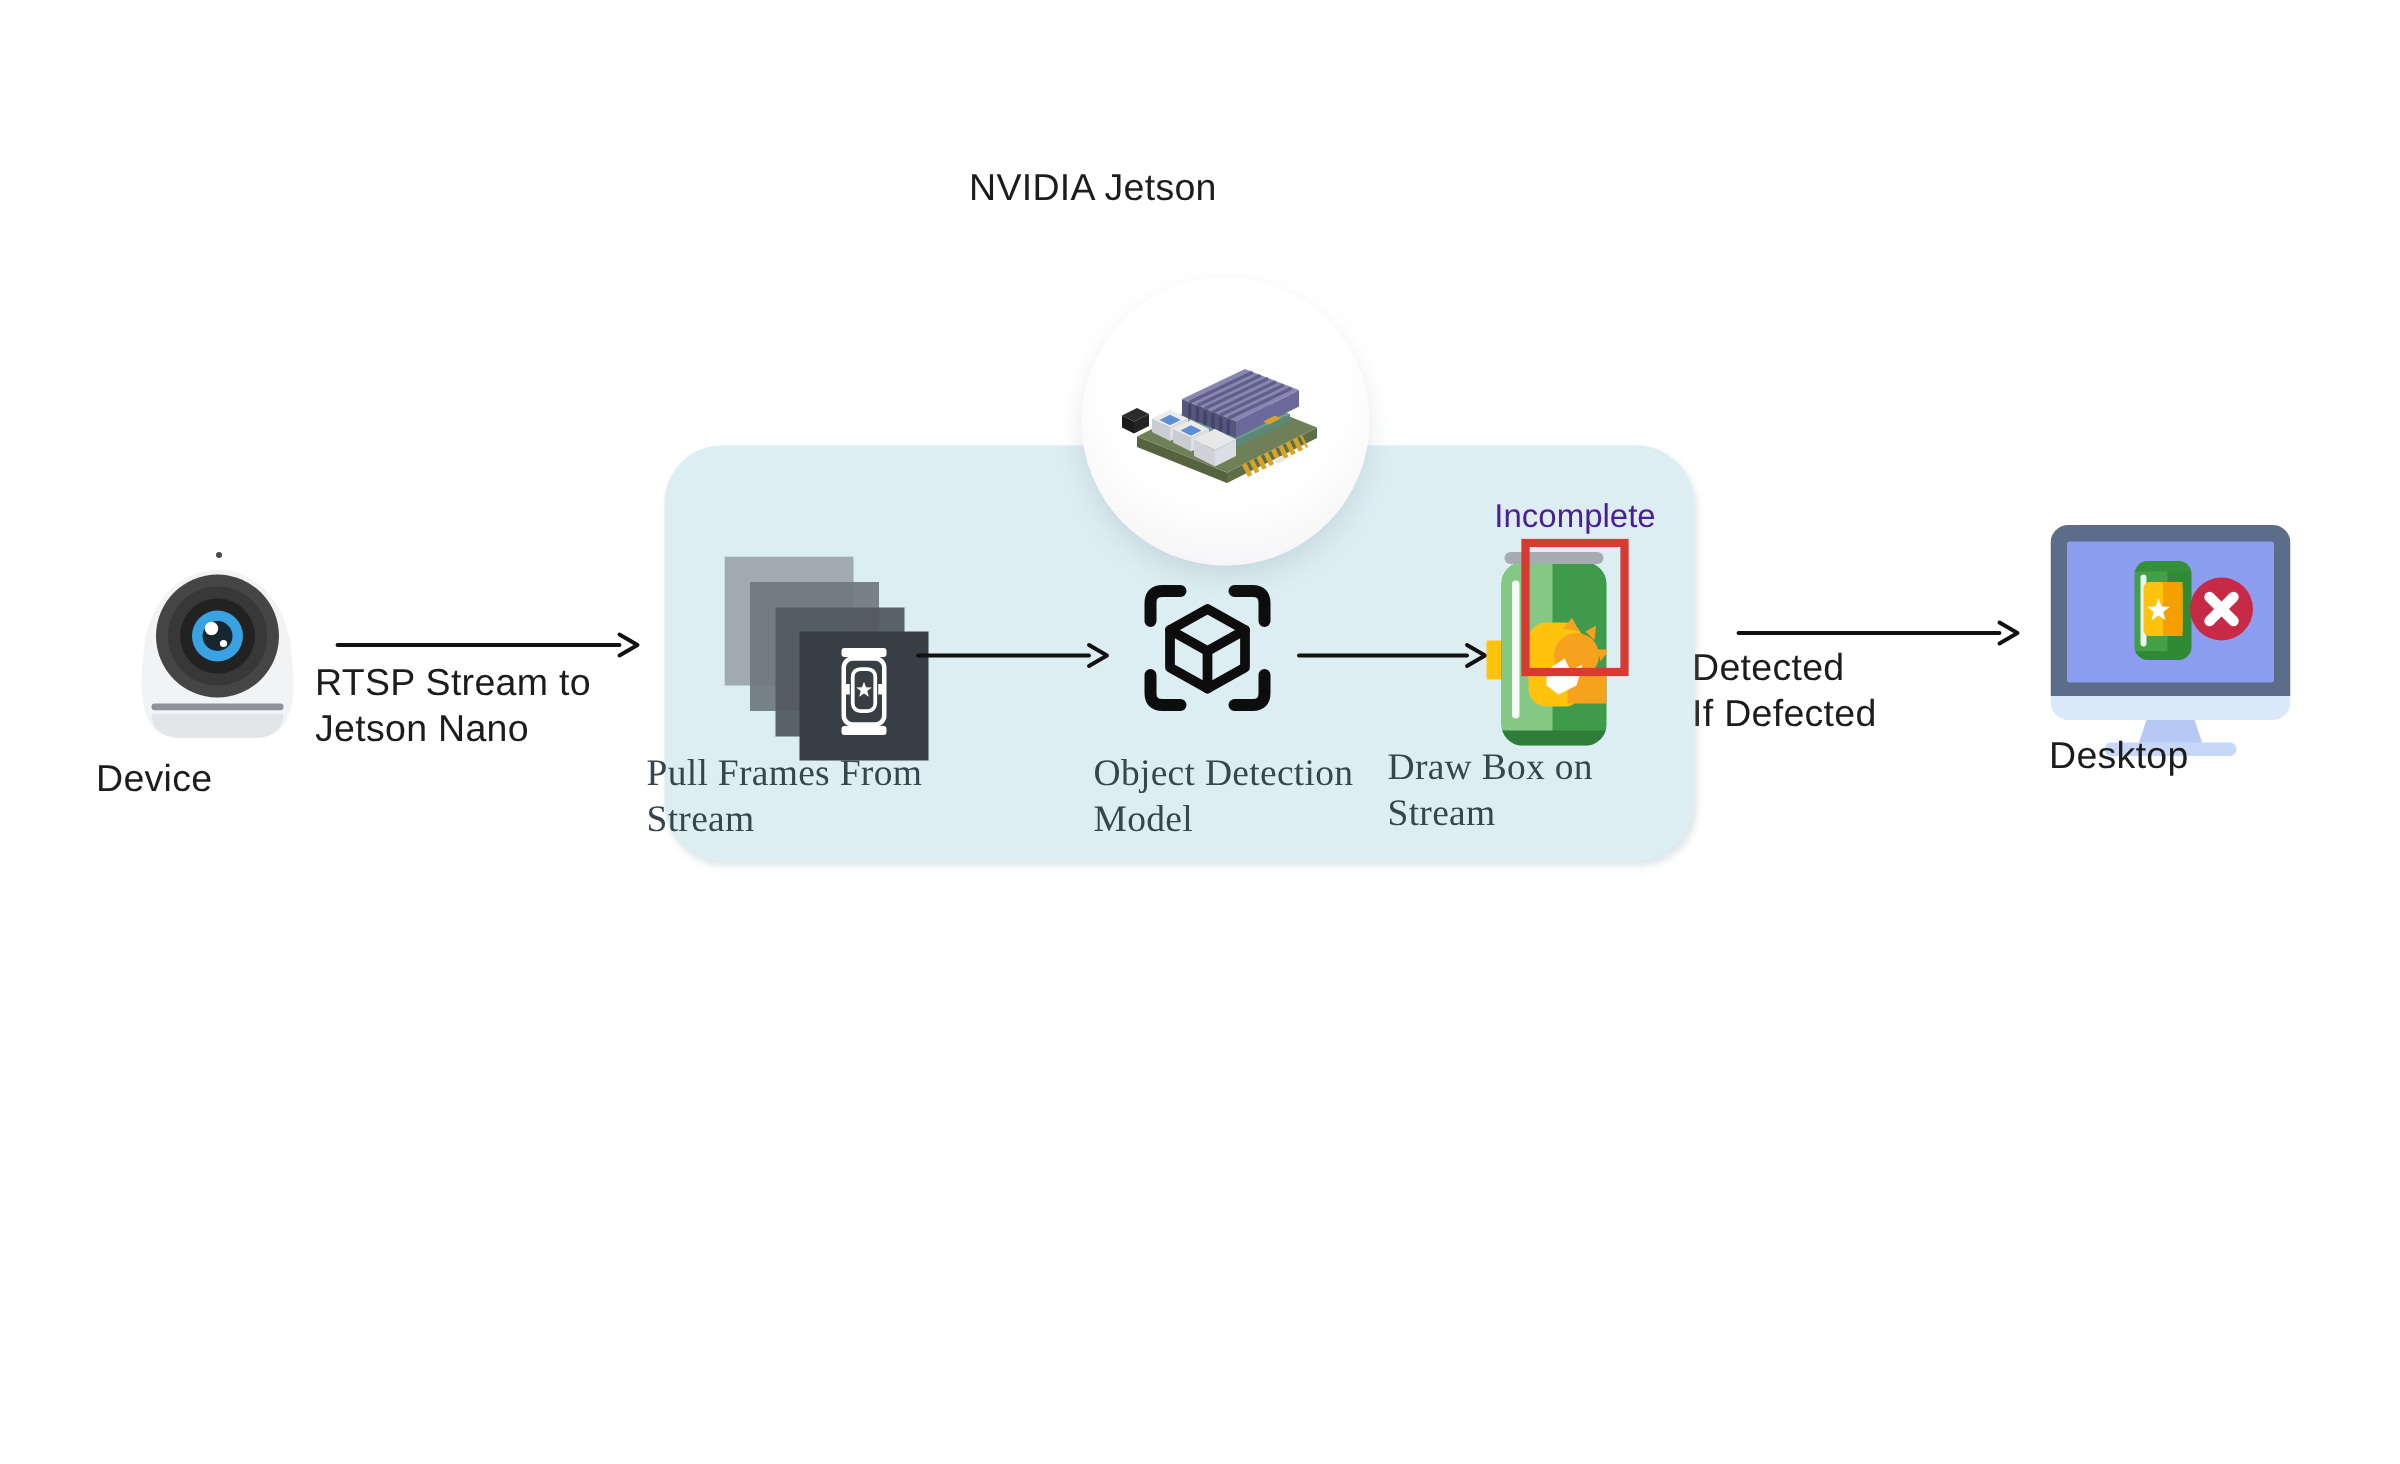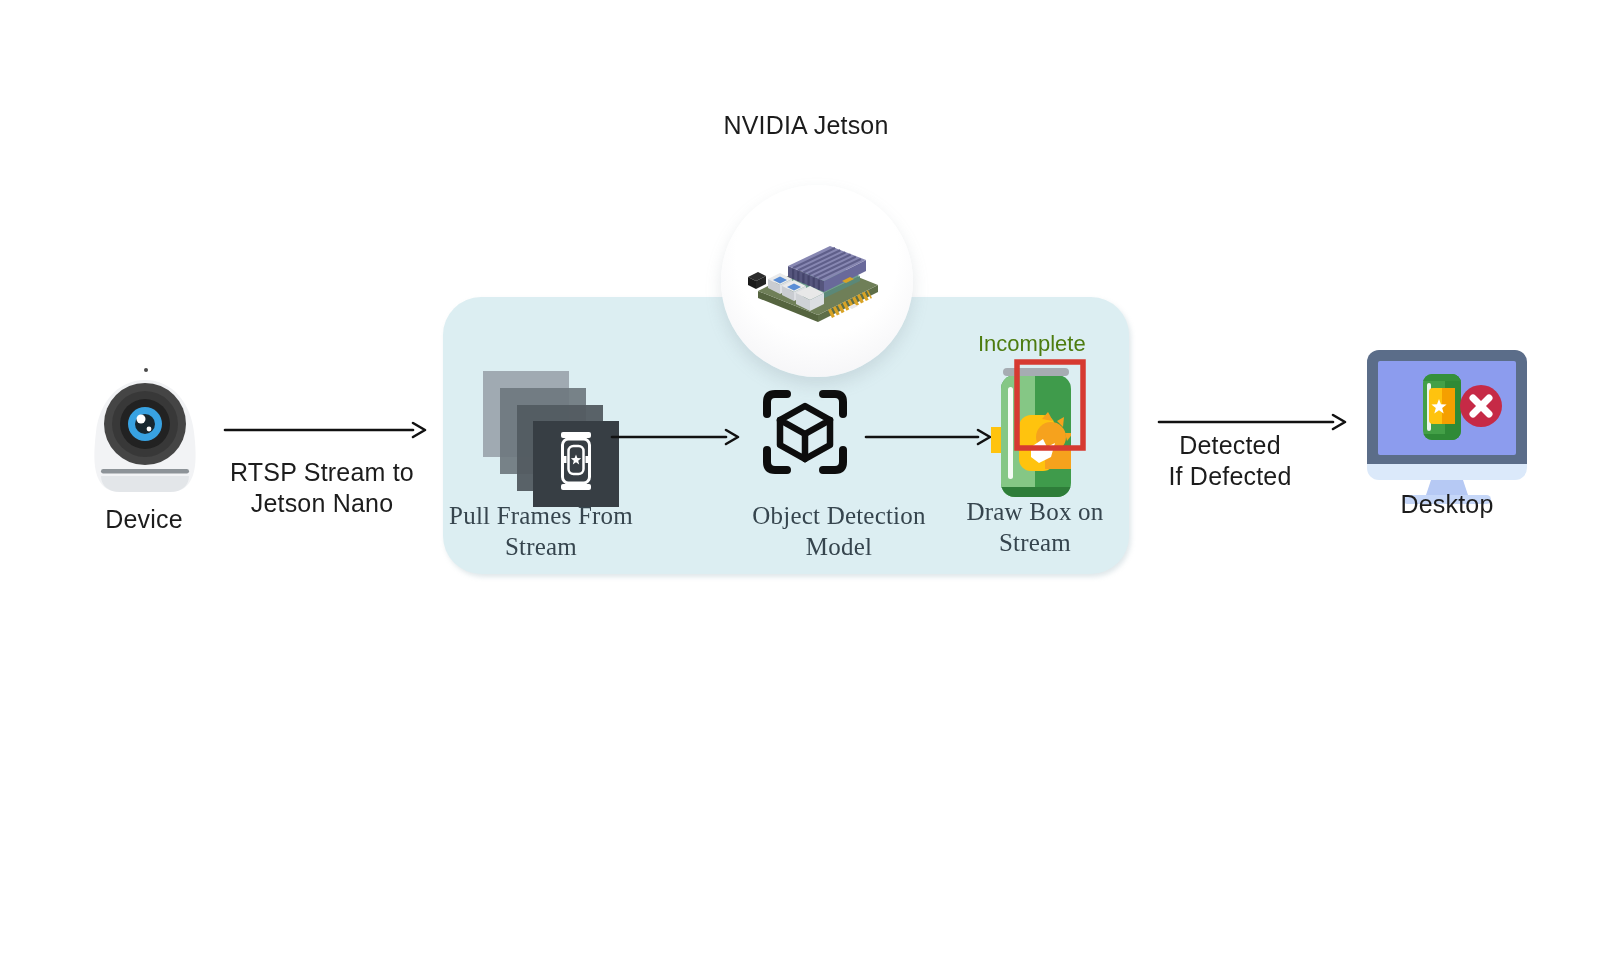--- a/index.html
+++ b/index.html
@@ -5,26 +5,26 @@
   html,body{margin:0;padding:0;background:#fff;}
   .canvas{
     position:relative;width:1600px;height:976px;background:#ffffff;overflow:hidden;
     font-family:"Liberation Sans",sans-serif;
   }
   .abs{position:absolute;}
   .lbl{
     font-family:"Liberation Sans",sans-serif;
     font-weight:500;
     font-size:25px;line-height:31px;
-    text-align:center;color:#1c1c1c;
+    color:#1c1c1c;
     letter-spacing:.2px;
   }
   .step-lbl{color:#36454e;font-family:Liberation Serif, serif;}
   .tag-incomplete{
-    font-size:22px;line-height:24px;color:#4d7c0f;font-weight:500;
+    font-size:22px;line-height:24px;color:#4c1d95;font-weight:500;text-align:center;
   }
   .pipeline-panel{
     left:443px;top:297px;width:686px;height:277px;
     background:#dceef2;border-radius:38px;
     box-shadow:2px 3px 5px rgba(140,170,180,.28);
     z-index:1;
   }
   .jetson-circle{
     left:721px;top:185px;width:192px;height:192px;border-radius:50%;
     background:radial-gradient(circle at 50% 36%, #ffffff 52%, #efeff2 100%);
@@ -50,21 +50,21 @@
     <circle cx="61" cy="59" r="10" fill="#17272f"></circle>
     <circle cx="57" cy="54" r="4.5" fill="#ffffff"></circle>
     <circle cx="65" cy="64" r="2.4" fill="#ffffff"></circle>
   </svg>
   <div class="abs lbl" style="left:64px;top:504px;width:160px">Device</div>
 
   <svg class="abs" style="left:223px;top:419px" width="206" height="22" viewBox="0 0 206 22">
     <line x1="2" y1="11" x2="190" y2="11" stroke="#111" stroke-width="2.6" stroke-linecap="round"></line>
     <path d="M190 4 L202 11 L190 18" fill="none" stroke="#111" stroke-width="2.6" stroke-linecap="round" stroke-linejoin="round"></path>
   </svg>
-  <div class="abs lbl" style="left:210px;top:457px;width:224px">
+  <div class="abs lbl" style="left:210px;top:440px;width:224px">
     <div>RTSP Stream to</div>
     <div>Jetson Nano</div>
   </div>
 
   <div class="abs pipeline-panel"></div>
 
   <div class="abs lbl" style="left:646px;top:110px;width:320px;z-index:4">
     <div>NVIDIA Jetson</div>
   </div>
   <div class="abs jetson-circle">

